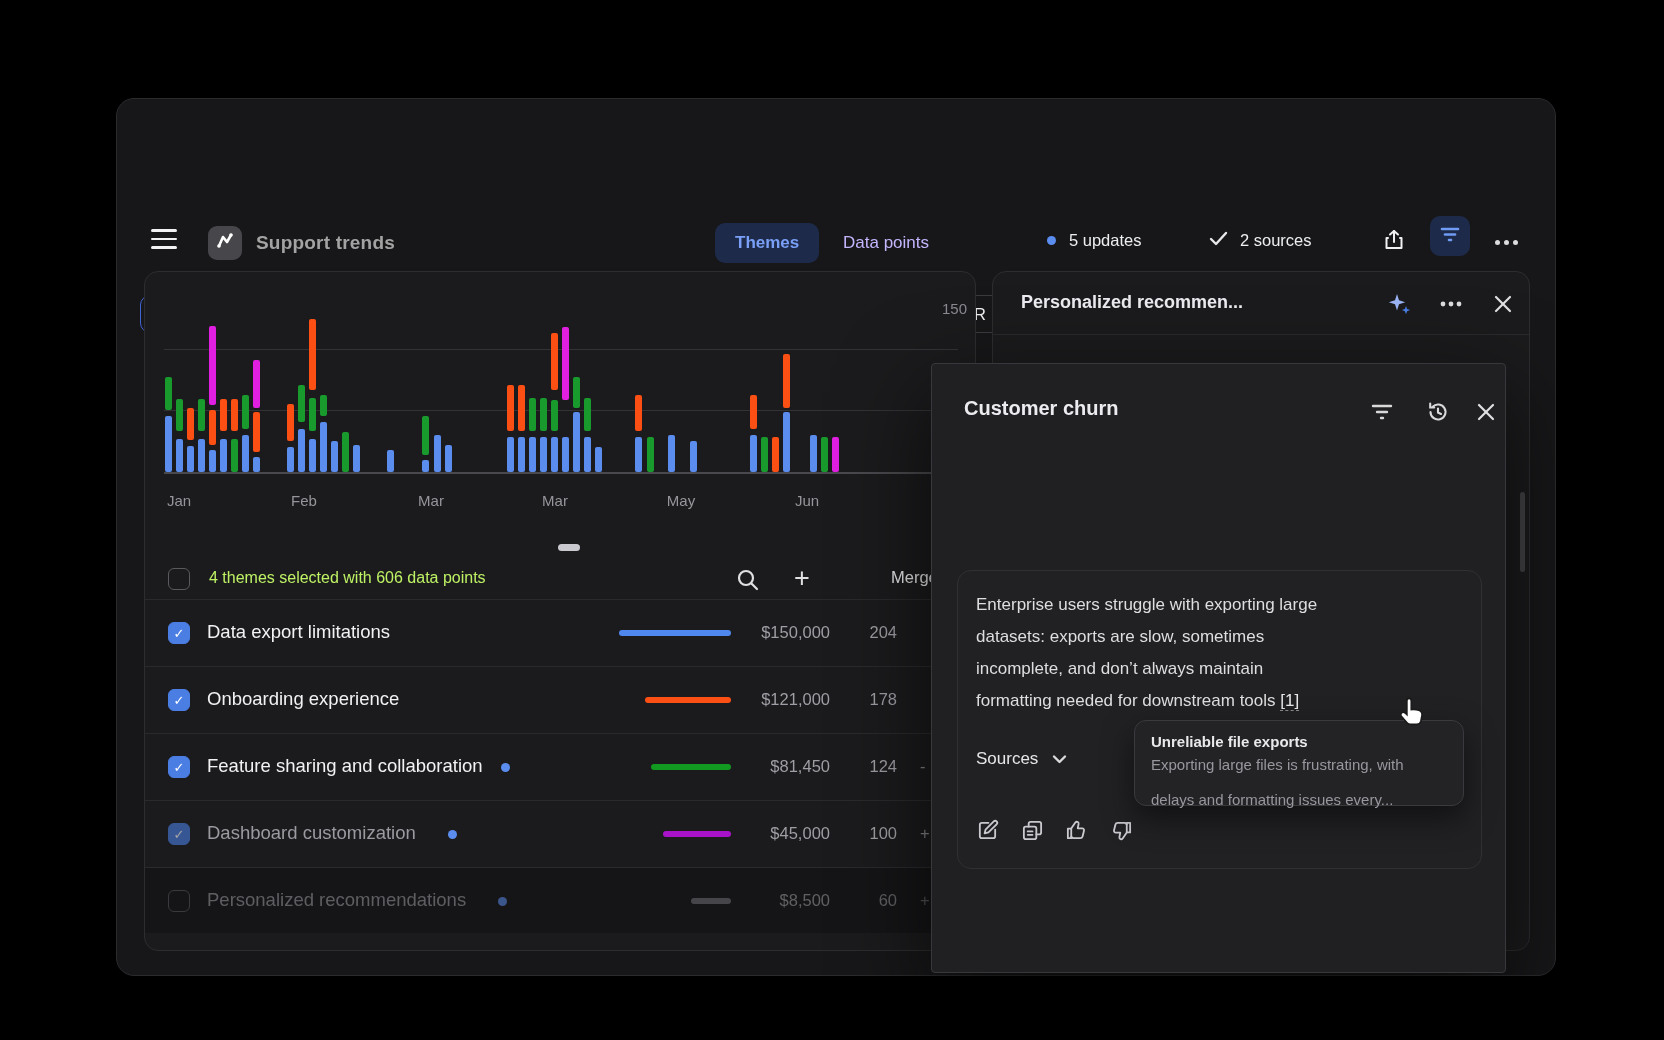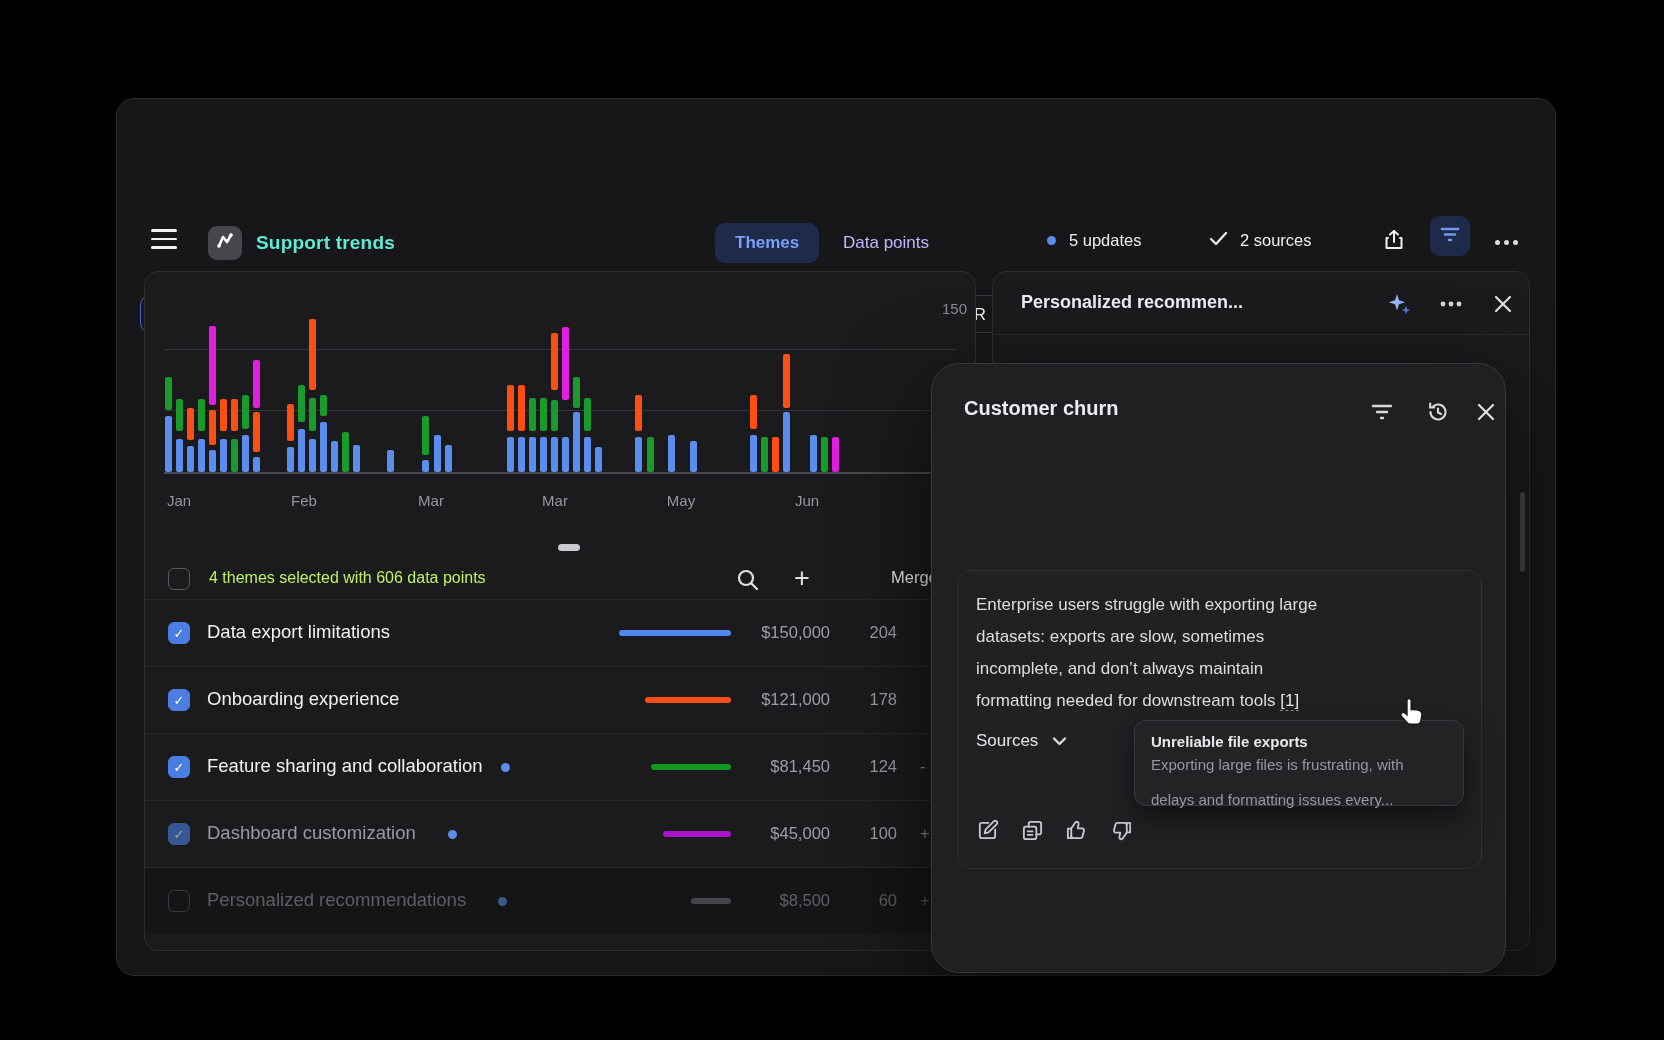--- a/index.html
+++ b/index.html
@@ -8,21 +8,21 @@
 
   
   #frame { position:absolute; left:116px; top:98px; width:1440px; height:878px;
     background:#171719; border:1px solid #2b2b2e; border-radius:18px; }
 
   
   .topbar-item { position:absolute; display:flex; align-items:center; }
   #hamburger { left:34px; top:130px; width:26px; height:20px; flex-direction:column; justify-content:space-between; cursor:pointer; }
   #hamburger span { display:block; width:26px; height:2.6px; background:#f2f2f4; border-radius:2px; }
   #logo-tile { left:91px; top:127px; width:34px; height:34px; background:#46464b; border-radius:9px; justify-content:center; }
-  #app-title { left:139px; top:132px; height:24px; color:#5eead4; font-size:19px; font-weight:700; letter-spacing:.2px; }
+  #app-title { left:139px; top:132px; height:24px; color:#a3a3a3; font-size:19px; font-weight:700; letter-spacing:.2px; }
   .tab { position:absolute; top:124px; height:40px; display:flex; align-items:center; padding:0 20px; border-radius:10px; font-size:17px; cursor:pointer; }
   #tab-themes { left:598px; background:#1e2a49; color:#79a0f6; font-weight:600; }
   #tab-datapoints { left:706px; color:#c4b5fd; font-weight:500; }
   #updates-chip { left:930px; top:132px; gap:13px; color:#eceef0; font-size:16.5px; cursor:pointer; }
   #updates-dot { width:9px; height:9px; border-radius:50%; background:#5b8def; }
   #sources-chip { left:1092px; top:132px; gap:12px; color:#eceef0; font-size:16.5px; cursor:pointer; }
   #share-btn { left:1262px; top:128px; width:30px; height:30px; justify-content:center; cursor:pointer; }
   #filter-btn { left:1313px; top:117px; width:40px; height:40px; background:#1e2a49; border-radius:10px; justify-content:center; cursor:pointer; }
   #more-btn { left:1372px; top:128px; width:34px; height:30px; justify-content:center; gap:4px; cursor:pointer; }
   #more-btn i { width:5px; height:5px; border-radius:50%; background:#dcdcde; }
@@ -77,30 +77,30 @@
   
   #right-panel { position:absolute; left:875px; top:172px; width:538px; height:680px;
     background:#1b1b1d; border:1px solid #2d2d30; border-radius:14px; }
   #rp-title { position:absolute; left:28px; top:20px; color:#ececf0; font-size:18px; font-weight:600; white-space:nowrap; }
   #rp-divider { position:absolute; left:0; top:62px; width:100%; height:1px; background:#2a2a2d; }
   .rp-ico { position:absolute; top:18px; width:28px; height:28px; display:flex; align-items:center; justify-content:center; cursor:pointer; }
   #rp-scroll { position:absolute; left:527px; top:220px; width:5px; height:80px; border-radius:3px; background:#434347; cursor:pointer; }
 
   
   #modal { position:absolute; left:814px; top:264px; width:575px; height:610px; background:#202022;
-    border:1px solid #38383c; border-radius:28px; box-shadow:0 30px 90px rgba(0,0,0,.65); overflow:hidden; }
+    border:1px solid #38383c; border-radius:4px; box-shadow:0 30px 90px rgba(0,0,0,.65); overflow:hidden; }
   #modal-title { position:absolute; left:32px; top:33px; color:#ececf0; font-size:20px; font-weight:600; }
   .m-ico { position:absolute; top:34px; width:28px; height:28px; display:flex; align-items:center; justify-content:center; cursor:pointer; }
   #q-bubble { position:absolute; left:56px; top:102px; width:479px; height:68px; border:1px solid #3a3a3d; border-radius:14px;
     display:flex; align-items:center; padding:0 30px; color:#e8e8ea; font-size:17px; }
   #answer-card { position:absolute; left:25px; top:206px; width:525px; height:299px;
     background:#212124; border:1px solid #303033; border-radius:14px; }
   .ans-line { position:absolute; left:18px; color:#dededf; font-size:17px; white-space:nowrap; }
   #citation { color:#e8e8ea; border-bottom:1.5px dashed #8a8a8e; cursor:pointer; }
-  #sources-row { position:absolute; left:18px; top:160px; height:32px; display:flex; align-items:flex-start; gap:14px;
+  #sources-row { position:absolute; left:18px; top:166px; height:32px; display:flex; align-items:flex-end; gap:14px;
     color:#e6e6e9; font-size:17px; cursor:pointer; }
   .act-ico { position:absolute; top:248px; width:24px; height:24px; cursor:pointer; }
   #tooltip { position:absolute; left:202px; top:356px; width:330px; height:86px; background:#232326;
     border:1px solid #3a3a3e; border-radius:12px; box-shadow:0 12px 30px rgba(0,0,0,.5); padding:12px 16px; }
   #tt-title { color:#e9e9ec; font-size:15px; font-weight:700; }
   .tt-line { color:#97979d; font-size:15px; margin-top:6px; line-height:17px; }
   #cursor { position:absolute; left:466px; top:332px; }
   #next-bubble { position:absolute; left:92px; top:538px; width:443px; height:110px; border:1px solid #2e2e31; border-radius:14px;
     padding:26px 20px 0 20px; color:#77777d; font-size:17px; line-height:32px; cursor:pointer; }
 </style>

